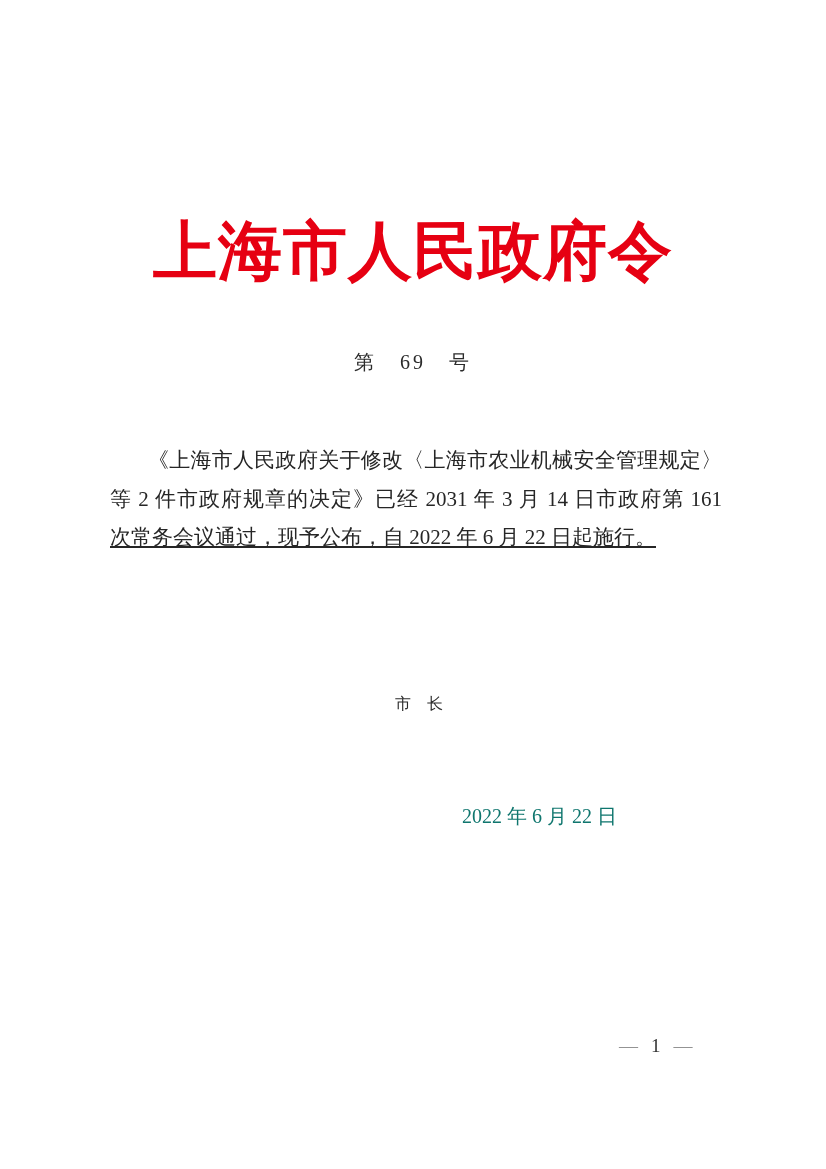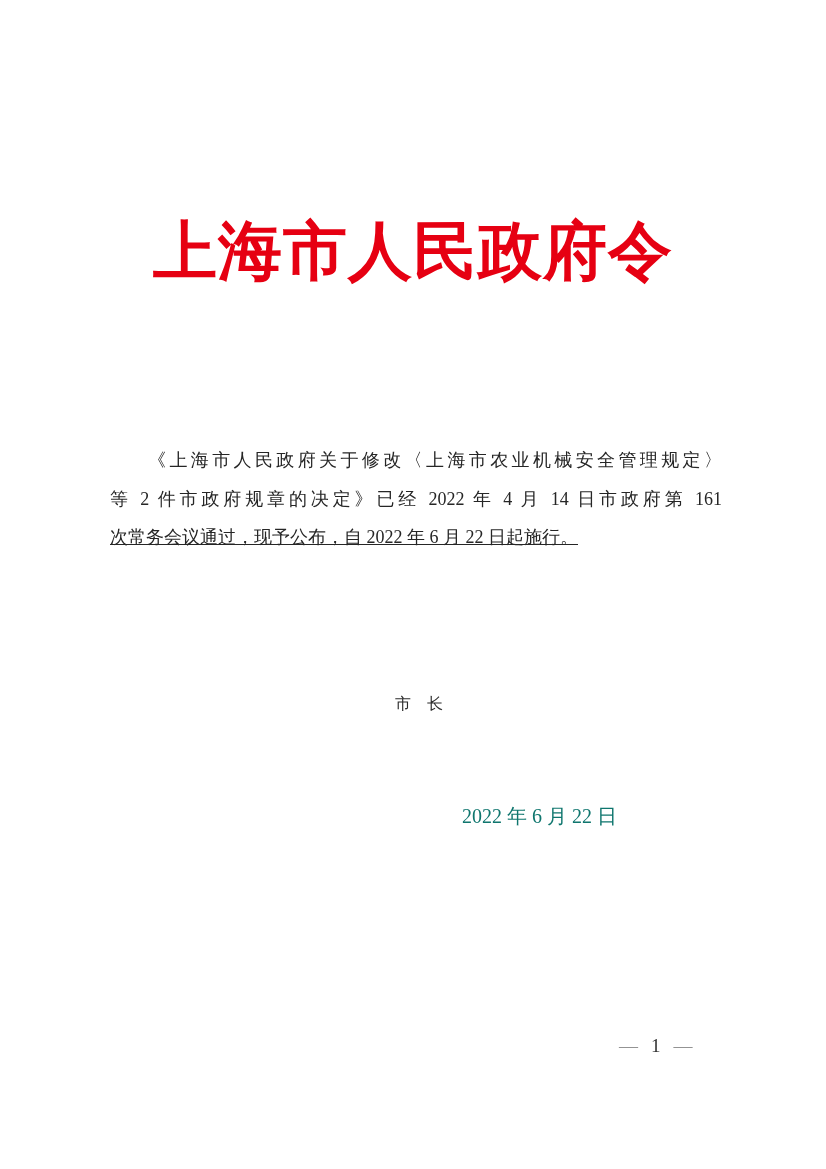--- a/index.html
+++ b/index.html
@@ -36,21 +36,21 @@
     font-size: 20px;
     line-height: 28px;
     letter-spacing: 3px;
     color: #2b2b2b;
   }
   .body-text {
     position: absolute;
     top: 441px;
     left: 110px;
     width: 612px;
-    font-size: 18px;
+    font-size: 21px;
     line-height: 38.5px;
     color: #262626;
   }
   .body-line {
     text-align: justify;
     text-align-last: justify;
     white-space: nowrap;
   }
   .body-line.indent { padding-left: 38px; }
   .body-line.last { text-align-last: left; white-space: normal; text-decoration: underline; }
@@ -83,24 +83,25 @@
   .page-no .dash { color: #8f8f8f; }
   .page-no .num { color: #333333; }
 </style>
 </head>
 <body>
 
 <div class="page">
 
   <h1 class="doc-title">上海市人民政府令</h1>
 
+  <div class="order-no">第　69　号</div>
 
   <div class="body-text">
     <div class="body-line indent">《上海市人民政府关于修改〈上海市农业机械安全管理规定〉</div>
-    <div class="body-line">等 2 件市政府规章的决定》已经 2022 年 4 月 14 日市政府第 161</div>
+    <div class="body-line">等 2 件市政府规章的决定》已经 2031 年 3 月 14 日市政府第 161</div>
     <div class="body-line last">次常务会议通过，现予公布，自 2022 年 6 月 22 日起施行。</div>
   </div>
 
   <div class="mayor">市　长</div>
 
   <div class="date">2022 年 6 月 22 日</div>
 
   <div class="page-no">
     <span class="dash">—</span>
     <span class="num">1</span>

